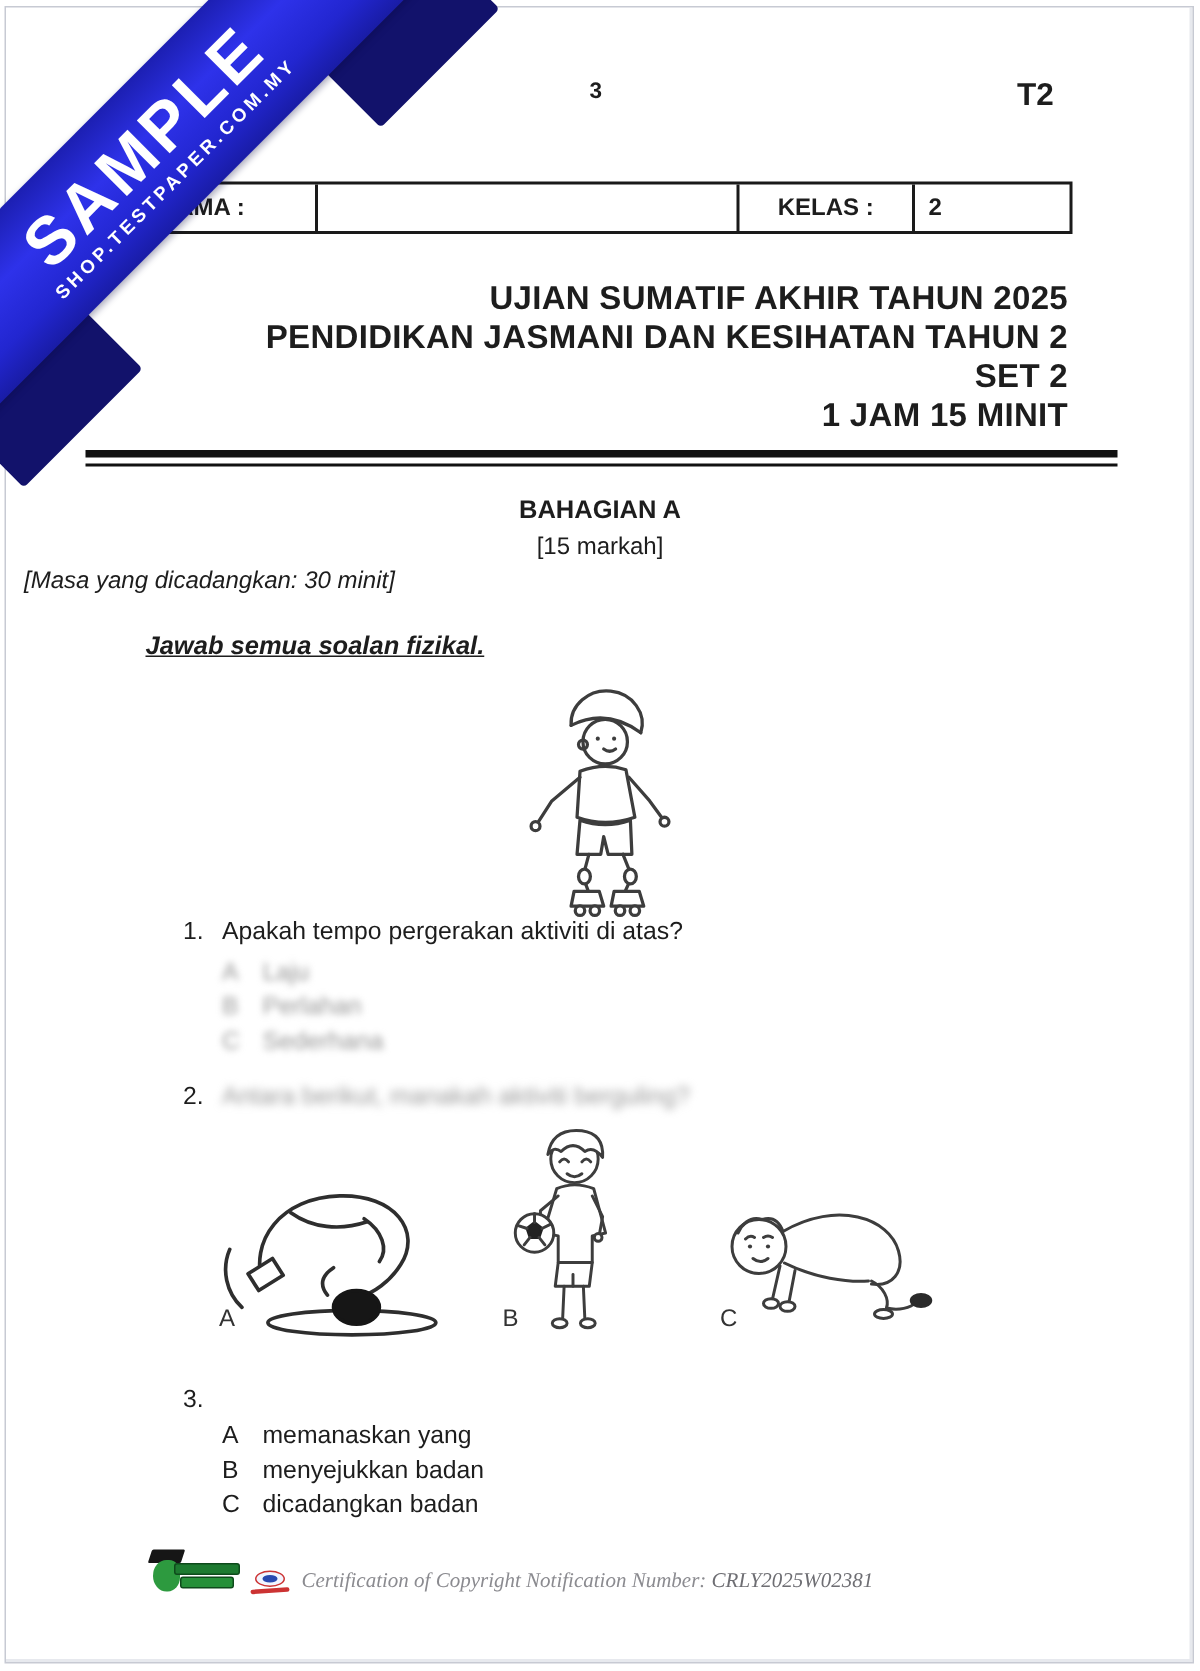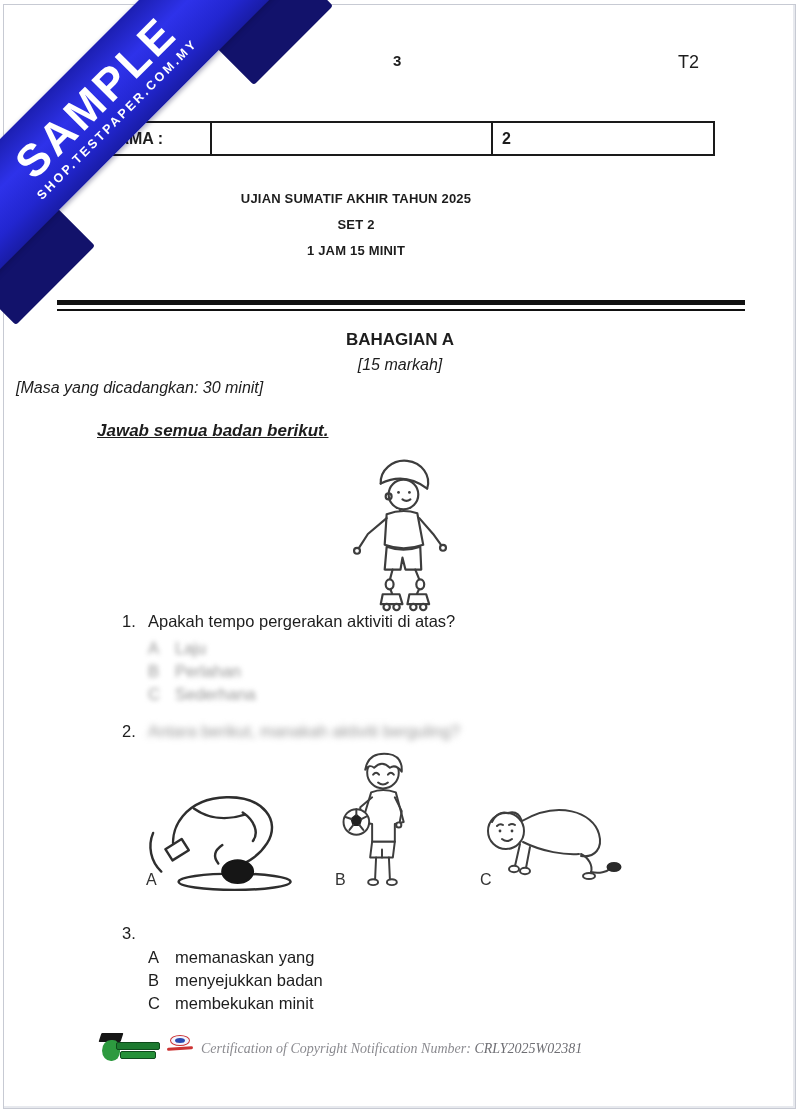--- a/index.html
+++ b/index.html
@@ -17,59 +17,59 @@
   .ribbon-band { position:absolute; left:-139px; top:57px; width:480px; height:92px;
     transform:rotate(-45deg);
     background:linear-gradient(to bottom,#1c1fb2 0%,#2e32ea 38%,#2226d0 75%,#191ca6 100%);
     box-shadow:0 2px 5px rgba(10,10,60,.35);
     display:flex; flex-direction:column; align-items:center; justify-content:center; gap:1px; }
   .ribbon-title { color:#fff; font-weight:bold; font-size:45px; letter-spacing:3px; line-height:1; }
   .ribbon-sub { color:#fff; font-weight:bold; font-size:12.5px; letter-spacing:2.6px; }
 
   
   .pg-num { position:absolute; top:52px; left:393px; font-size:15px; font-weight:bold; }
-  .pg-code { position:absolute; top:52px; left:678px; font-size:18px; font-weight:normal; }
+  .pg-code { position:absolute; top:52px; left:678px; font-size:21px; font-weight:bold; }
 
   .info-table { position:absolute; left:57px; top:121px; width:658px; height:35px;
     display:flex; border:2px solid #1a1a1a; }
   .info-cell { border-right:2px solid #1a1a1a; display:flex; align-items:center; font-weight:bold; font-size:16px; }
   .cell-nama { width:153px; justify-content:center; }
   .cell-empty { width:281px; }
   .cell-kelas { width:117px; justify-content:center; }
   .cell-kelasval { flex:1; border-right:none; padding-left:9px; justify-content:flex-start; }
 
-  .title-block { position:absolute; left:0; top:186px; width:712px; text-align:center;
-    font-weight:bold; font-size:13px; line-height:26px; letter-spacing:.2px; }
+  .title-block { position:absolute; left:0; top:186px; width:712px; text-align:right;
+    font-weight:bold; font-size:22px; line-height:26px; letter-spacing:.2px; }
 
   .rule-thick { position:absolute; left:57px; top:300px; width:688px; height:5px; background:#111; }
   .rule-thin  { position:absolute; left:57px; top:309px; width:688px; height:2px; background:#111; }
 
   
   .sec-title { position:absolute; left:0; top:330px; width:800px; text-align:center; font-weight:bold; font-size:17px; }
-  .sec-marks { position:absolute; left:0; top:356px; width:800px; text-align:center; font-style:italic; font-size:16px; }
+  .sec-marks { position:absolute; left:0; top:356px; width:800px; text-align:center; font-size:16px; }
   .sec-time  { position:absolute; left:16px; top:379px; width:800px; text-align:left; font-style:italic; font-size:16px; }
   .instruction { position:absolute; left:97px; top:421px; font-weight:bold; font-style:italic;
     font-size:17px; text-decoration:underline; }
 
   
   .qrow { position:absolute; display:flex; font-size:16.5px; line-height:21px; }
   .qnum { width:26px; flex:0 0 26px; }
   .opts { position:absolute; font-size:16.5px; line-height:23px; }
   .opt  { display:flex; }
   .opt .letter { width:27px; flex:0 0 27px; }
   .blurred { color:#979797; filter:blur(2.4px); }
   .blurred-more { color:#9a9a9a; filter:blur(3px); }
 
   .illus { position:absolute; }
   .img-label { position:absolute; font-size:16px; color:#333; }
 
   .blank-gap { letter-spacing:1px; }
 
   
-  .footer { position:absolute; left:100px; top:1033px; display:flex; align-items:flex-start; }
+  .footer { position:absolute; left:100px; top:1033px; display:flex; align-items:flex-end; }
   .croc-logo { position:relative; width:62px; height:30px; }
   .croc-body { position:absolute; left:2px; top:7px; width:18px; height:21px; background:#2d9a3f; border-radius:50% 40% 45% 50%; }
   .croc-cap { position:absolute; left:0px; top:0px; width:22px; height:9px; background:#161616; transform:skewX(-18deg); border-radius:1px; }
   .croc-bar1 { position:absolute; left:16px; top:9px; width:44px; height:8px; background:#1d7a30; border:1px solid #0e4a1b; border-radius:2px; }
   .croc-bar2 { position:absolute; left:20px; top:18px; width:36px; height:8px; background:#259038; border:1px solid #0e4a1b; border-radius:2px; }
   .ipo-logo { position:relative; width:26px; height:16px; margin-left:5px; margin-top:2px; }
   .ipo-oval { position:absolute; left:3px; top:0; width:20px; height:11px; border:1.5px solid #c33; border-radius:50%; background:#f2f5ff; }
   .ipo-core { position:absolute; left:8px; top:3px; width:10px; height:5px; background:#2a49b0; border-radius:50%; }
   .ipo-swoosh { position:absolute; left:0px; top:12px; width:26px; height:3px; background:#c33; border-radius:2px; transform:rotate(-4deg); }
   .cert-text { margin-left:8px; margin-top:8px; font-family:"Liberation Serif", serif; font-style:italic;
@@ -83,36 +83,38 @@
 <body>
 
 <div class="page-frame"></div>
 
 <div class="pg-num">3</div>
 <div class="pg-code">T2</div>
 
 <div class="info-table">
   <div class="info-cell cell-nama">NAMA :</div>
   <div class="info-cell cell-empty"></div>
+  <div class="info-cell cell-kelas">KELAS :</div>
   <div class="info-cell cell-kelasval">2</div>
 </div>
 
 <div class="title-block">
   <div>UJIAN SUMATIF AKHIR TAHUN 2025</div>
+  <div>PENDIDIKAN JASMANI DAN KESIHATAN TAHUN 2</div>
   <div>SET 2</div>
   <div>1 JAM 15 MINIT</div>
 </div>
 
 <div class="rule-thick"></div>
 <div class="rule-thin"></div>
 
 <div class="sec-title">BAHAGIAN A</div>
 <div class="sec-marks">[15 markah]</div>
 <div class="sec-time">[Masa yang dicadangkan: 30 minit]</div>
-<div class="instruction">Jawab semua badan berikut.</div>
+<div class="instruction">Jawab semua soalan fizikal.</div>
 
 <div class="illus" style="left:318px; top:447px;">
   <svg width="165" height="168" viewBox="0 0 160 170">
     <g class="ink">
       <path d="M60,37 a24,22 0 1 1 47,5" class="ink-fill"></path>
       <path d="M60,37 q24,-12 47,5"></path>
       <circle cx="83" cy="48" r="15" class="ink-fill"></circle>
       <circle cx="78" cy="46" r="1.4" fill="#3d3d3d" stroke="none"></circle>
       <circle cx="89" cy="46" r="1.4" fill="#3d3d3d" stroke="none"></circle>
       <path d="M82,53 q4,3 8,0"></path>
@@ -233,21 +235,21 @@
   <div class="opt">
     <span class="letter">A</span>
     <span>memanaskan yang</span>
   </div>
   <div class="opt">
     <span class="letter">B</span>
     <span>menyejukkan badan</span>
   </div>
   <div class="opt">
     <span class="letter">C</span>
-    <span>membekukan minit</span>
+    <span>dicadangkan badan</span>
   </div>
 </div>
 
 <div class="footer">
   <div class="croc-logo">
     <div class="croc-cap"></div>
     <div class="croc-body"></div>
     <div class="croc-bar1"></div>
     <div class="croc-bar2"></div>
   </div>

